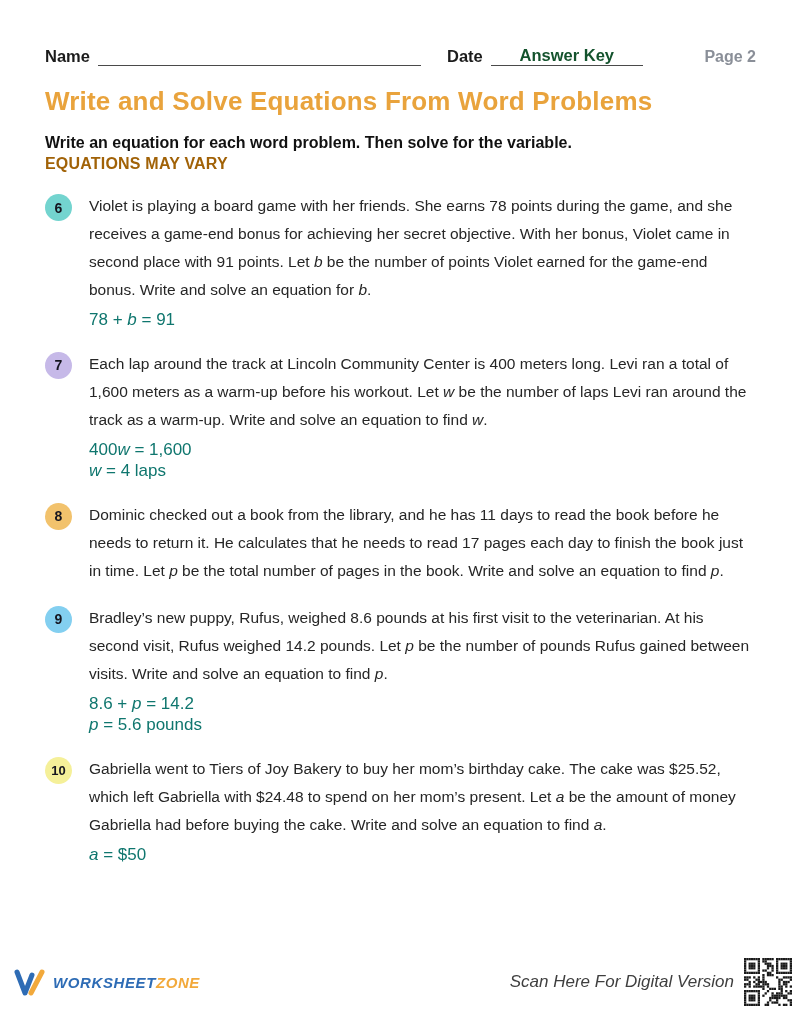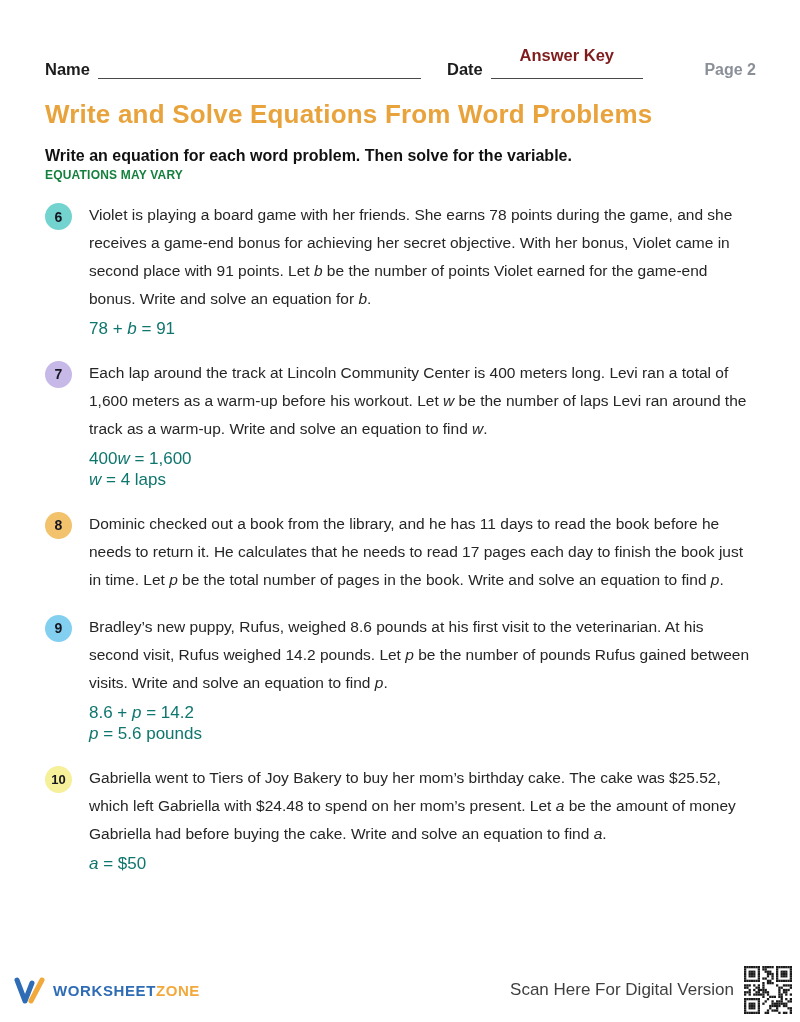--- a/index.html
+++ b/index.html
@@ -10,47 +10,47 @@
   }
 
   
   .topbar { display: flex; align-items: flex-end; }
   .label { font-size: 16.5px; font-weight: 700; color: #1c1c1c; white-space: nowrap; }
   .name-group { display: flex; align-items: flex-end; width: 402px; }
   .name-line { flex: 1; border-bottom: 1.6px solid #4a4a4a; height: 20px; margin-left: 8px; margin-right: 26px; }
   .date-group { display: flex; align-items: flex-end; }
   .date-line {
     width: 152px; border-bottom: 1.6px solid #4a4a4a; margin-left: 8px;
-    text-align: center; font-size: 16.5px; font-weight: 700; color: #7f1d1d; padding-bottom: 13px;
+    text-align: center; font-size: 16.5px; font-weight: 700; color: #14532d; padding-bottom: 0;
   }
   .page-num { margin-left: auto; font-size: 16px; font-weight: 700; color: #8A8F98; }
 
   
   .title { margin: 20px 0 0 0; font-size: 26px; font-weight: 800; color: #E9A33C; letter-spacing: 0.2px; }
   .instruction { margin-top: 17px; font-size: 16px; font-weight: 700; color: #111111; }
-  .note { margin-top: 3px; font-size: 12px; font-weight: 600; color: #15803d; letter-spacing: 0.2px; }
+  .note { margin-top: 3px; font-size: 16px; font-weight: 600; color: #a16207; letter-spacing: 0.2px; }
 
   
   .problems { margin-top: 8px; }
   .problem { display: flex; align-items: flex-start; margin-top: 19px; }
   .badge {
     width: 27px; height: 27px; border-radius: 50%; flex: 0 0 27px;
     display: flex; align-items: center; justify-content: center;
     font-size: 14px; font-weight: 700; color: #15151f; margin-top: 2px;
   }
   .content { margin-left: 17px; width: 668px; }
   .statement { margin: 0; font-size: 15.5px; line-height: 28px; color: #262626; }
   .statement i, .answer-line i { font-style: italic; }
   .answers { margin-top: 5px; }
   .answer-line { font-size: 17px; line-height: 21.5px; font-weight: 400; color: #0f766e; }
 
   
   .footer {
-    position: absolute; left: 14px; right: 8px; bottom: 8px;
-    display: flex; align-items: center;
+    position: absolute; left: 14px; right: 8px; bottom: 16px;
+    display: flex; align-items: center; font-style: italic;
   }
   .logo { display: flex; align-items: center; }
   .logo-text { margin-left: 5px; font-size: 15px; font-weight: 800; letter-spacing: 0.6px; }
   .logo-worksheet { color: #2E6CB5; }
   .logo-zone { color: #F2A93B; }
   .scan-text { margin-left: auto; font-size: 17px; color: #3F3F3F; margin-right: 10px; }
   .qr { width: 48px; height: 48px; background: #ffffff; }
 </style>
 </head>
 <body>

